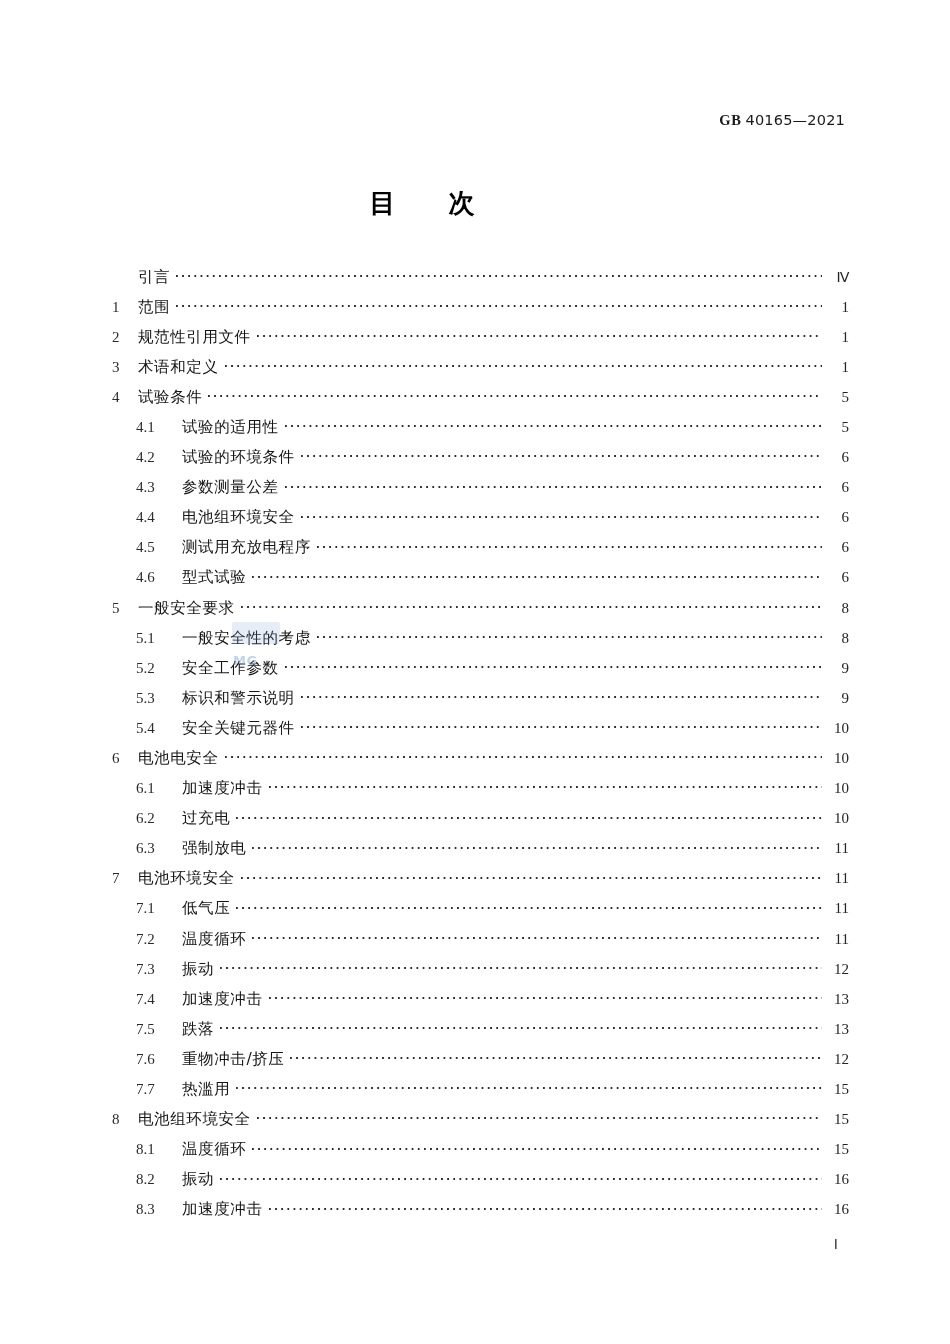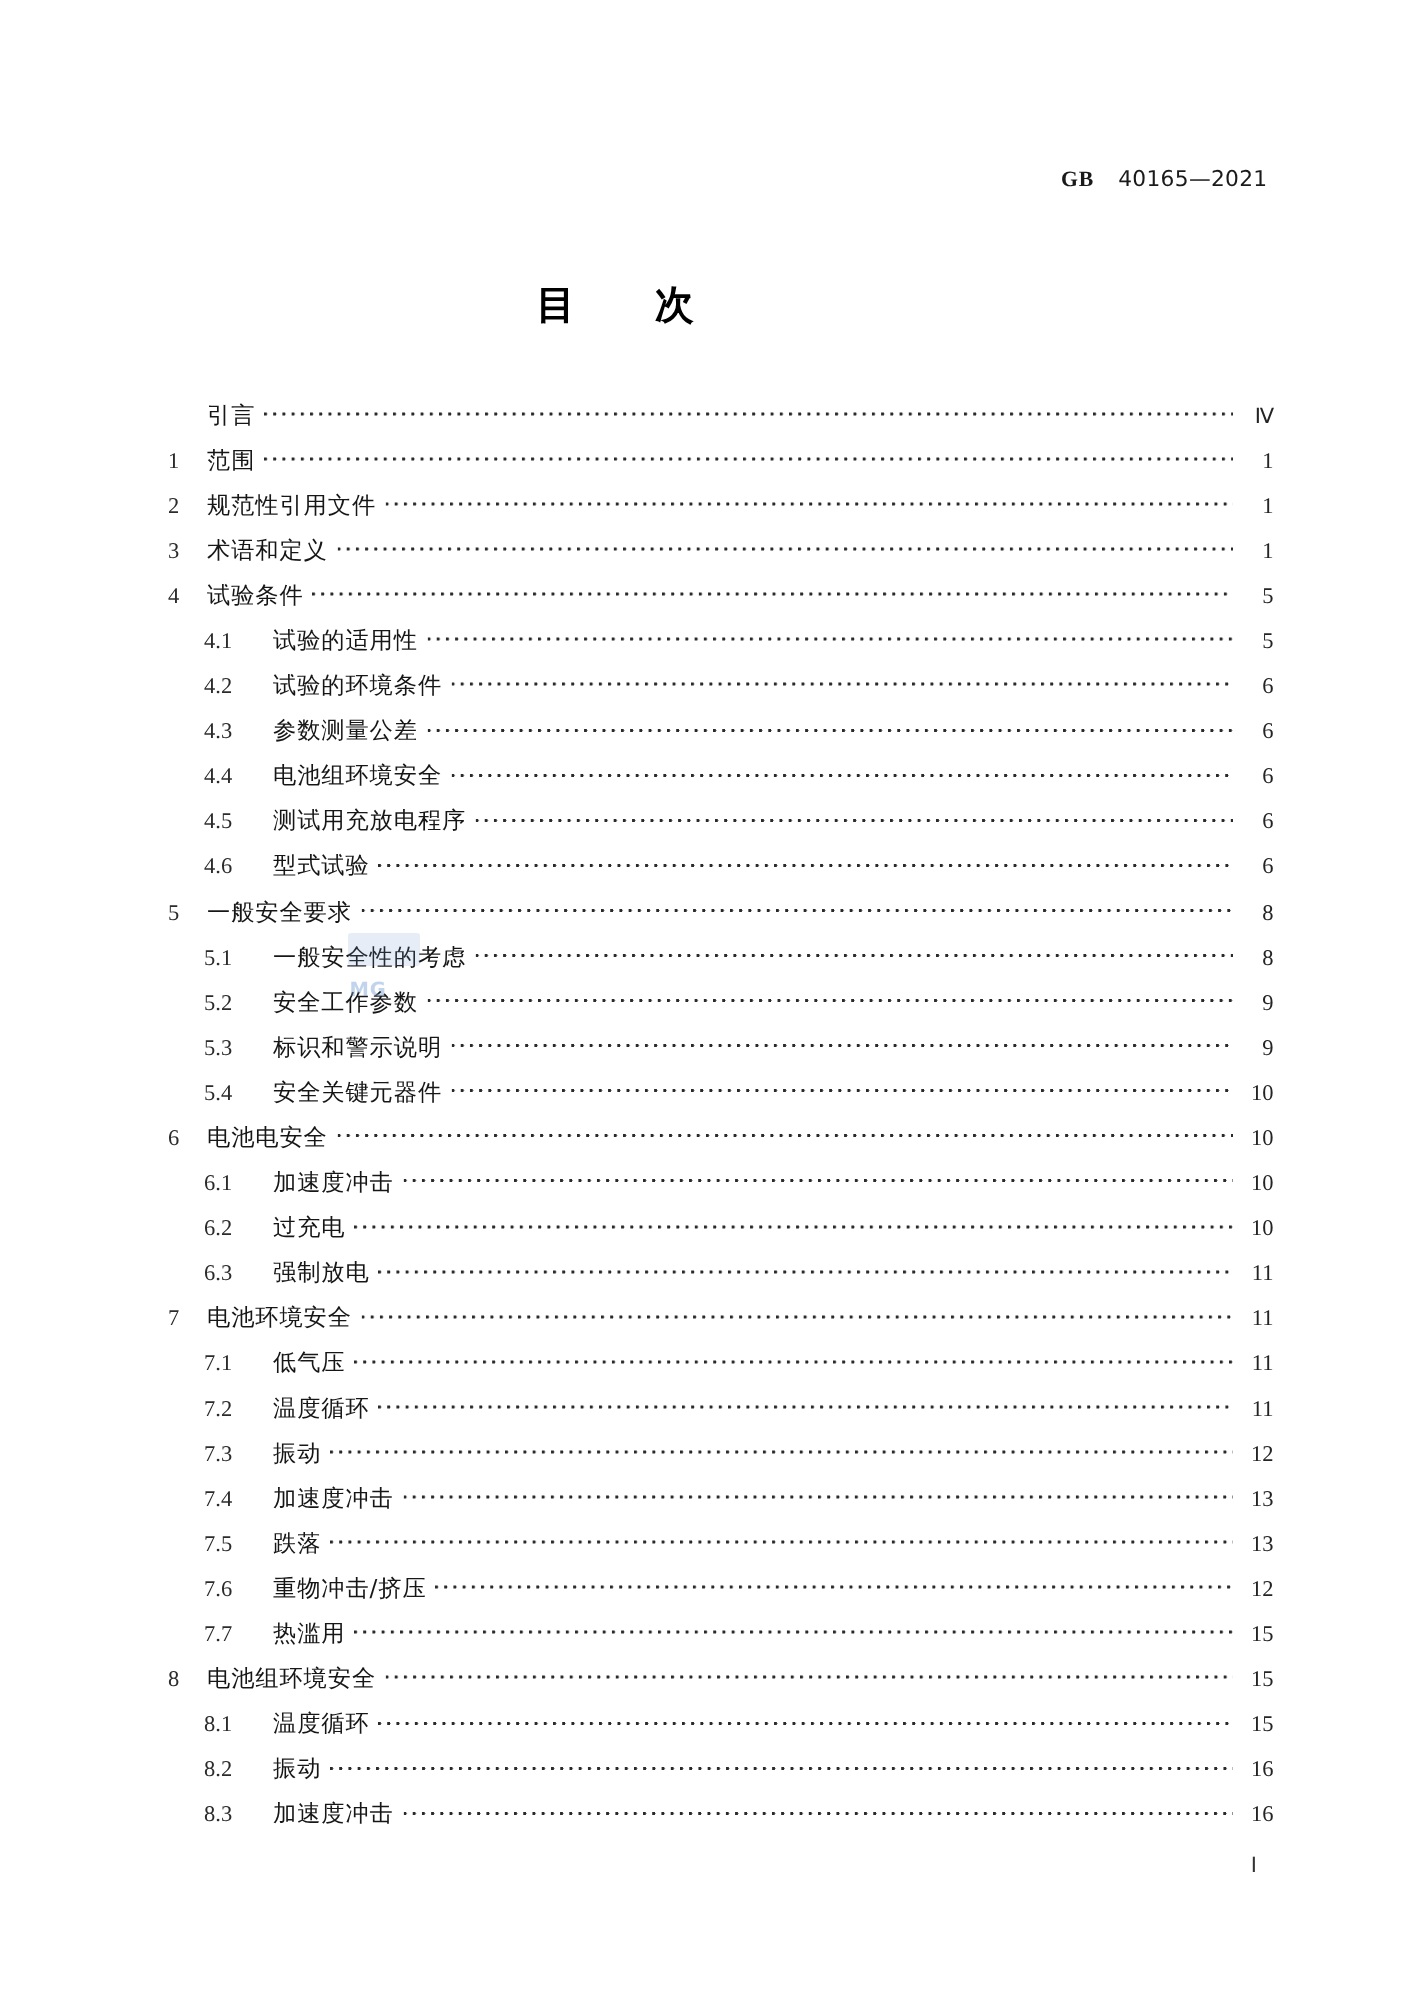--- a/index.html
+++ b/index.html
@@ -33,36 +33,36 @@
   .std-header .std-code {
     font-family: "Liberation Serif", "DejaVu Serif", serif;
     font-weight: bold;
     letter-spacing: 0.6px;
     margin-top: 20px;
   }
   .std-header .std-num {
     font-family: "DejaVu Sans", "Liberation Sans", sans-serif;
     font-weight: normal;
     letter-spacing: 0.2px;
-    margin-left: 12px;
   }
 
   
   .doc-title {
     position: absolute;
     top: 186px;
     left: 0;
     width: 820px;
     text-align: center;
     font-family: "DejaVu Sans", "Liberation Sans", sans-serif;
     font-weight: bold;
     font-size: 26px;
     letter-spacing: 22px;
     text-indent: 22px;
     color: #000000;
+    padding-left: 12px;
   }
 
   
   .toc {
     position: absolute;
     top: 266px;
     left: 112px;
     width: 737px;
   }
   .toc-row {

